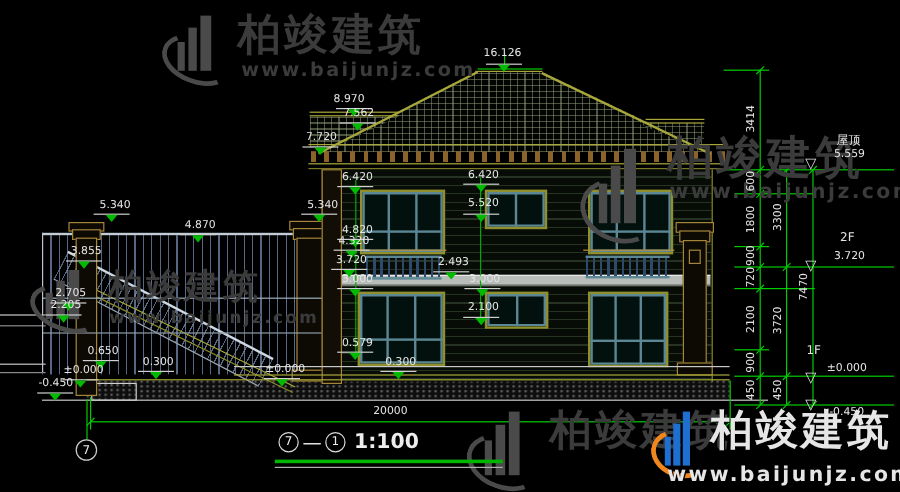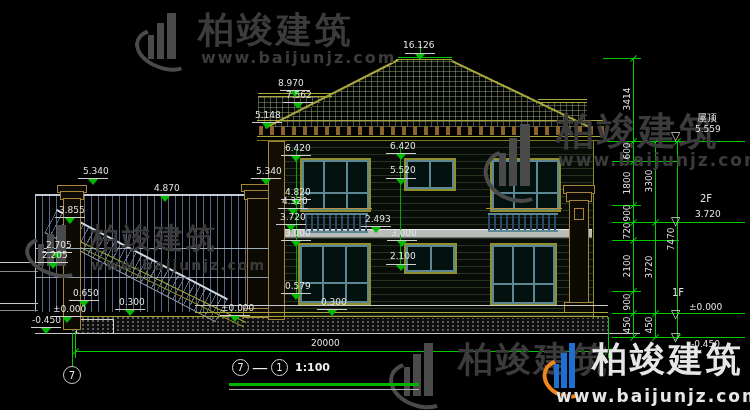--- a/index.html
+++ b/index.html
@@ -55,21 +55,21 @@
   .logo{position:absolute;z-index:30;--lc:#4a4a4a;--sc:#4a4a4a;}
   .logo .b1,.logo .b2,.logo .b3{position:absolute;background:var(--lc);}
   .logo .b1{left:18%;bottom:14%;width:11%;height:40%;}
   .logo .b2{left:34%;bottom:14%;width:13%;height:58%;}
   .logo .b3{left:52%;bottom:14%;width:15%;height:74%;}
   .logo .sw{position:absolute;left:-8%;bottom:-4%;width:94%;height:52%;border:4px solid var(--sc);
         border-top-color:transparent;border-right-color:transparent;border-radius:50%;transform:rotate(20deg);}
   .titlebar{position:absolute;left:232px;top:358px;display:flex;align-items:center;gap:3px;color:#ededed;z-index:36;}
   .circ{display:inline-flex;align-items:center;justify-content:center;width:15px;height:15px;border:1px solid #d8d8d8;border-radius:50%;font-size:10px;}
   .tname{font-size:17px;font-weight:bold;letter-spacing:2px;}
-  .tscale{font-size:11px;font-weight:bold;margin-left:4px;}
+  .tscale{font-size:17px;font-weight:bold;margin-left:4px;}
   .greenbar{position:absolute;left:229px;top:383px;width:190px;height:3px;background:#00b400;z-index:36;}
   .thinbar{position:absolute;left:229px;top:389px;width:190px;height:1px;background:#b0b0b0;z-index:36;}
   .bubble{position:absolute;left:63px;top:366px;width:16px;height:16px;border:1px solid #cccccc;border-radius:50%;
         color:#e8e8e8;font-size:10px;display:flex;align-items:center;justify-content:center;z-index:36;}
 </style>
 </head>
 <body>
 
 <div id="c">
 
@@ -345,21 +345,21 @@
       <div class="lbl" style="left: 256px; top: 167px;">5.340</div>
       <div class="lbl" style="left: 59px; top: 206px;">3.855</div>
       <div class="lbl" style="left: 46px; top: 241px;">2.705</div>
       <div class="lbl" style="left: 42px; top: 251px;">2.205</div>
       <div class="lbl" style="left: 73px; top: 289px;">0.650</div>
       <div class="lbl" style="left: 119px; top: 298px;">0.300</div>
       <div class="lbl" style="left: 53px; top: 305px;">±0.000</div>
       <div class="lbl" style="left: 32px; top: 316px;">-0.450</div>
       <div class="lbl" style="left: 278px; top: 79px;">8.970</div>
       <div class="lbl" style="left: 286px; top: 91px;">7.562</div>
-      <div class="lbl" style="left: 255px; top: 111px;">5.148</div>
+      <div class="lbl" style="left: 255px; top: 111px;">7.720</div>
       <div class="lbl" style="left: 285px; top: 144px;">6.420</div>
       <div class="lbl" style="left: 285px; top: 188px;">4.820</div>
       <div class="lbl" style="left: 282px; top: 197px;">4.320</div>
       <div class="lbl" style="left: 280px; top: 213px;">3.720</div>
       <div class="lbl" style="left: 285px; top: 229px;">3.000</div>
       <div class="lbl" style="left: 285px; top: 282px;">0.579</div>
       <div class="lbl" style="left: 321px; top: 298px;">0.300</div>
       <div class="lbl" style="left: 221px; top: 304px;">±0.000</div>
       <div class="lbl" style="left: 403px; top: 41px;">16.126</div>
       <div class="lbl" style="left: 390px; top: 142px;">6.420</div>

